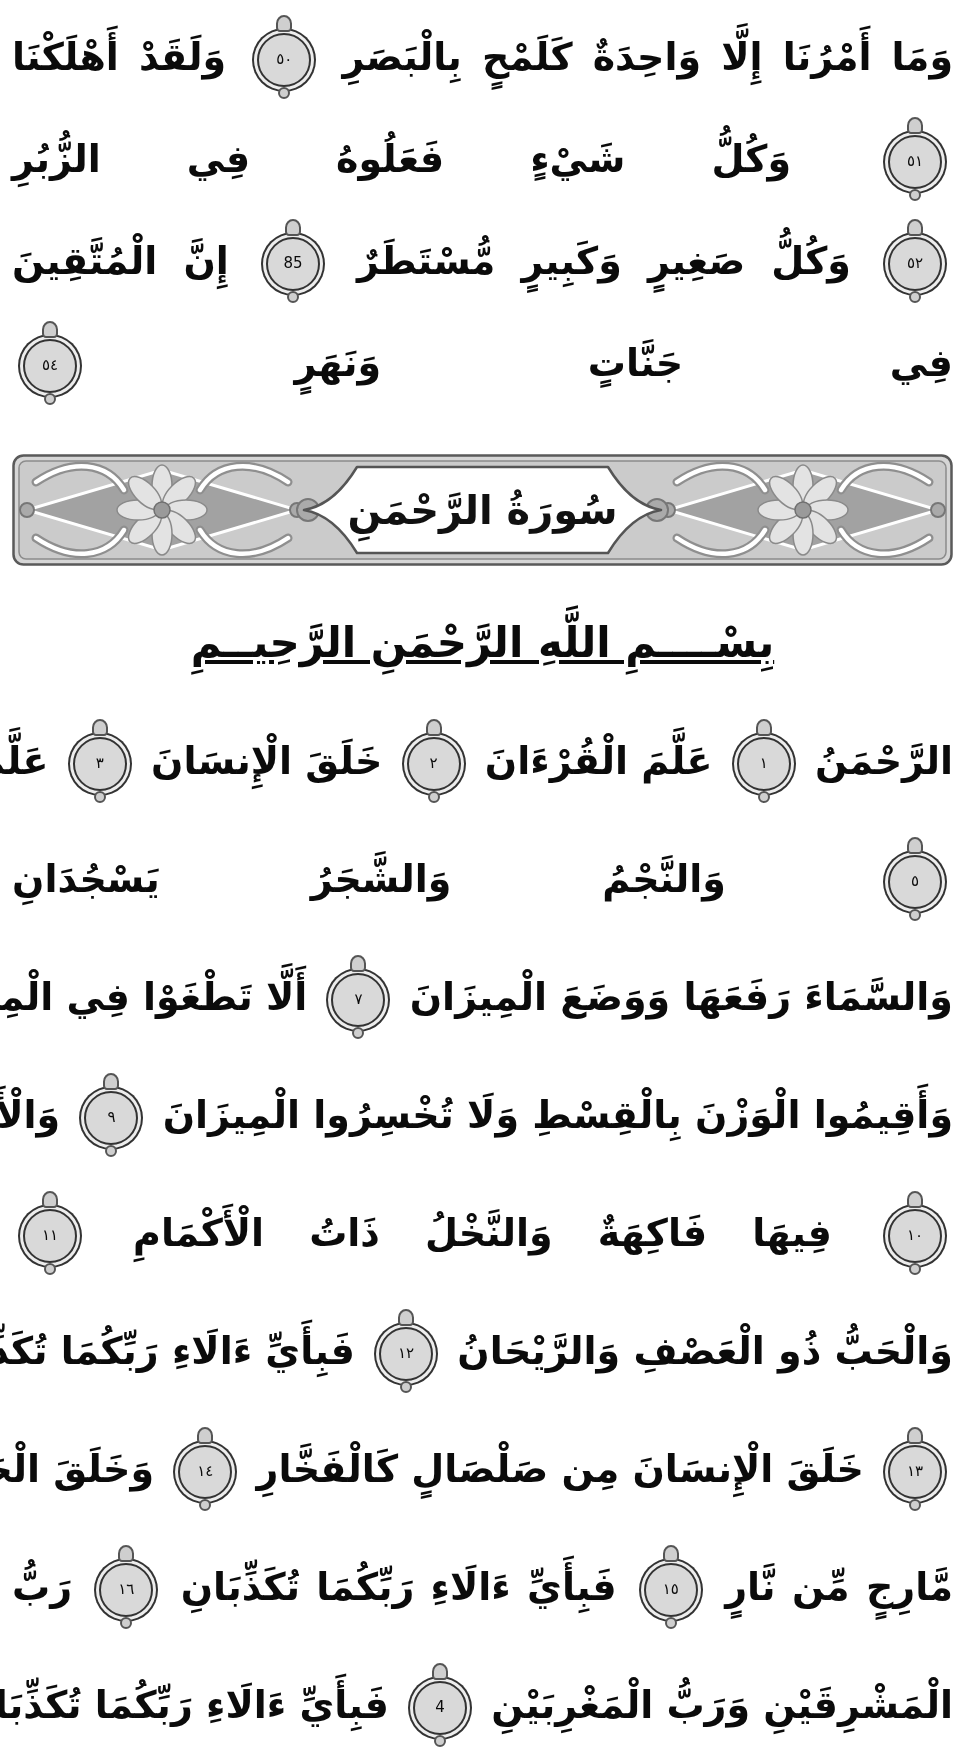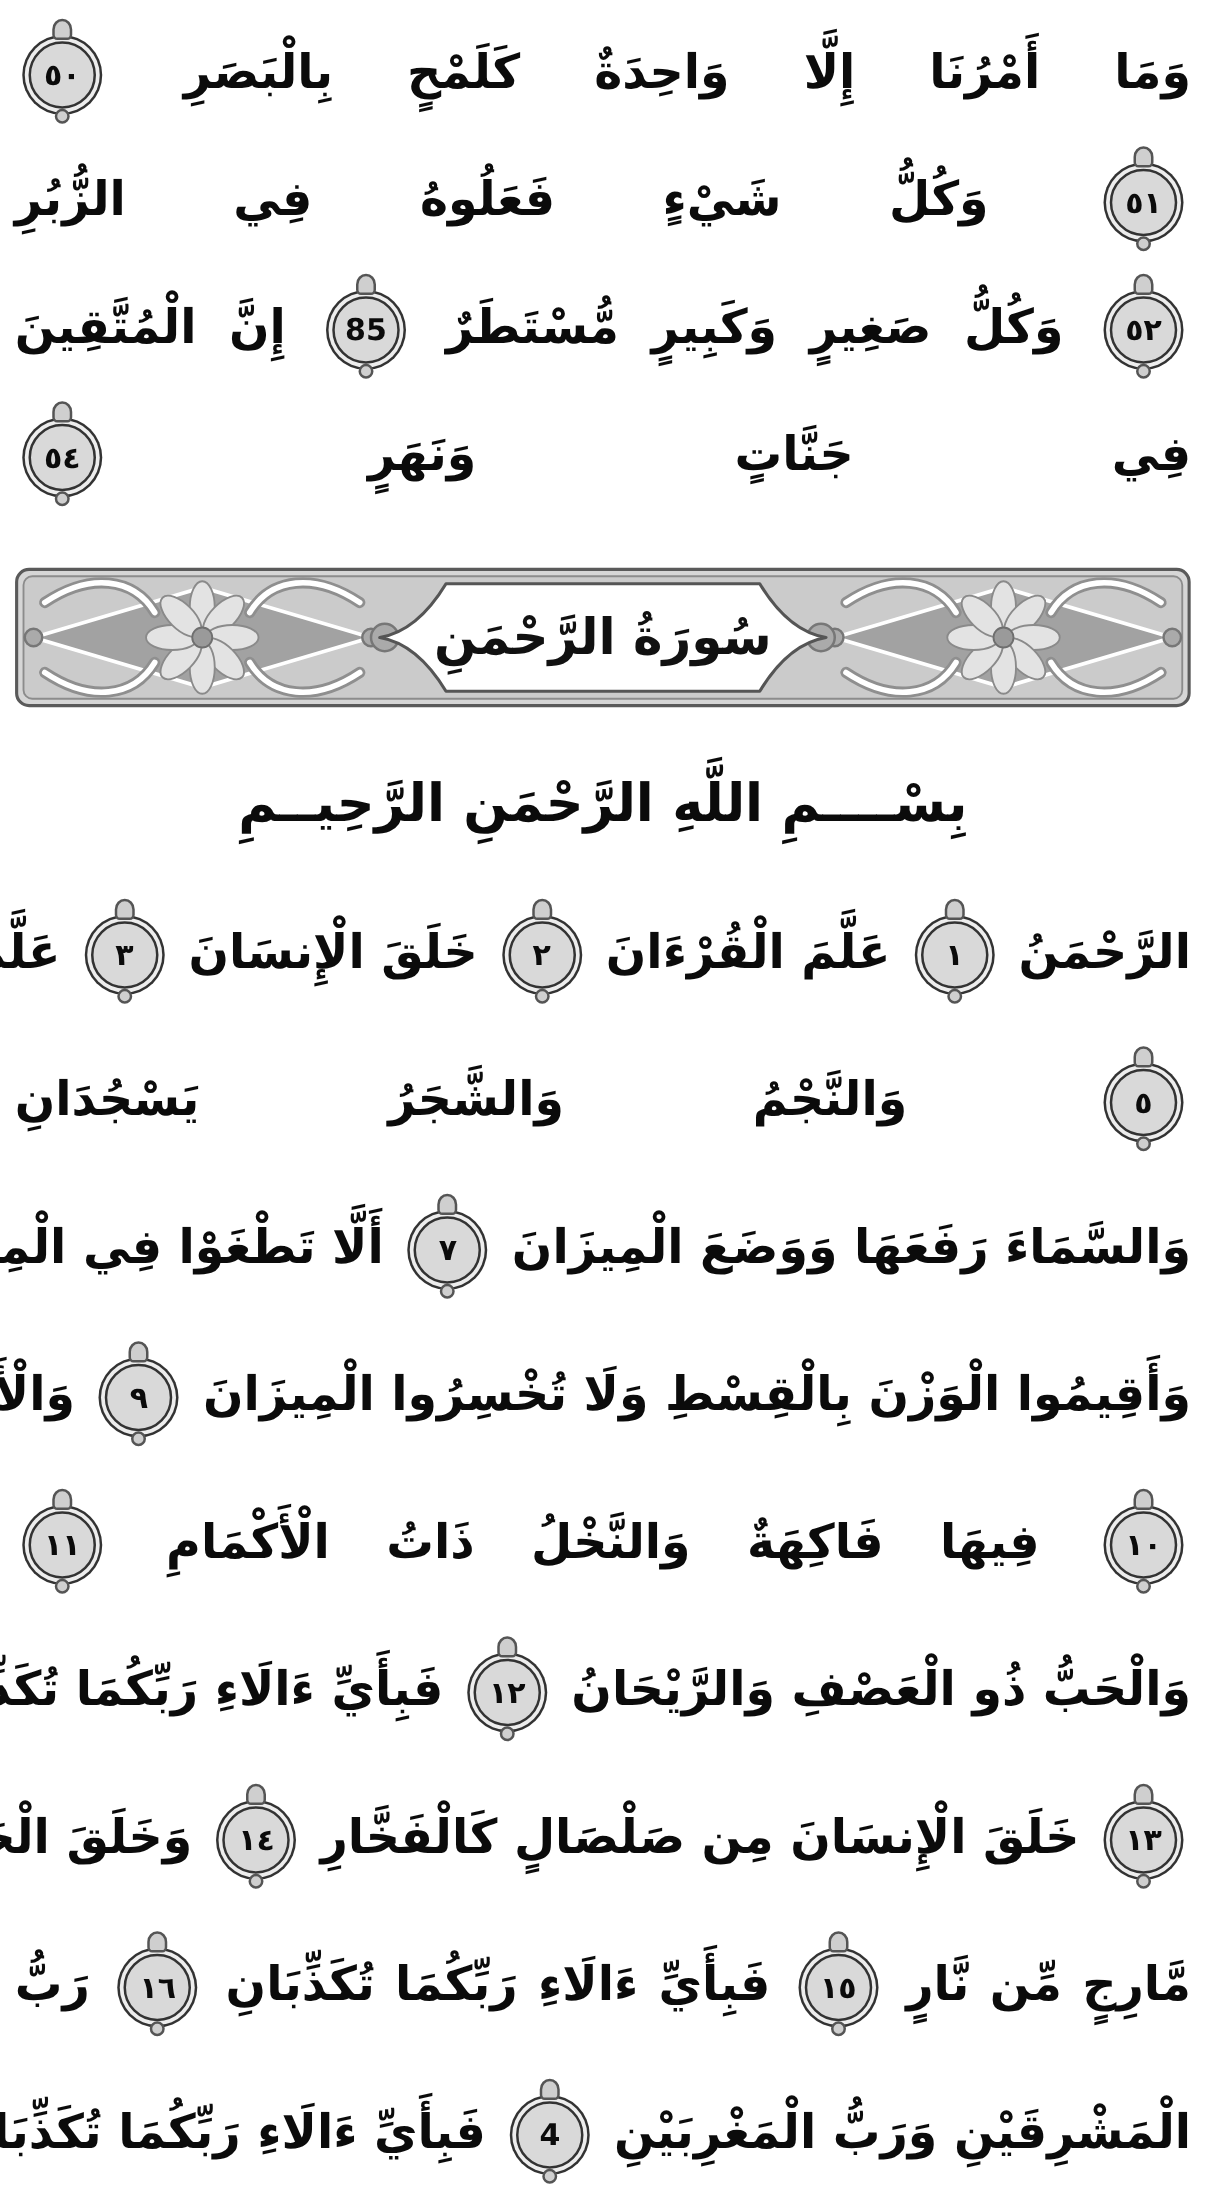--- a/index.html
+++ b/index.html
@@ -66,23 +66,23 @@
     content:"";
     position:absolute;
     bottom:-14px;left:50%;
     transform:translateX(-50%);
     width:8px;height:8px;
     background:#cfcfcf;
     border:2px solid #555;
     border-radius:50%;
   }
   .aya-num{
-    font-size:24px;
+    font-size:15px;
     line-height:1;
-    font-weight:bold;
+    font-weight:normal;
     color:var(--ink);
   }
 
   
   .banner{
     position:relative;
     height:140px;
     margin:26px 0 4px 0;
     border-radius:18px;
   }
@@ -104,31 +104,32 @@
   }
 
   
   .basmala{
     height:118px;line-height:118px;
     text-align:center;
     font-size:42px;
     font-weight:bold;
     color:var(--ink);
     white-space:nowrap;
+    text-decoration:underline;
   }
 </style>
 </head>
 <body>
 
 <main class="page">
 
   <section class="section-qamar">
       <div class="qline"><span class="words">وَمَا أَمْرُنَا إِلَّا وَاحِدَةٌ كَلَمْحٍ بِالْبَصَرِ</span> <span class="aya">
           <span class="aya-num">٥٠</span>
-        </span> </div>
+        </span> <span class="words">وَلَقَدْ أَهْلَكْنَا</span></div>
       <div class="qline"> <span class="aya">
           <span class="aya-num">٥١</span>
         </span> <span class="words">وَكُلُّ شَيْءٍ فَعَلُوهُ فِي الزُّبُرِ</span></div>
       <div class="qline"><span class="aya">
           <span class="aya-num">٥٢</span>
         </span> <span class="words">وَكُلُّ صَغِيرٍ وَكَبِيرٍ مُّسْتَطَرٌ</span> <span class="aya">
           <span class="aya-num">85</span>
         </span> <span class="words">إِنَّ الْمُتَّقِينَ</span></div>
       <div class="qline"><span class="words">فِي جَنَّاتٍ وَنَهَرٍ</span> <span class="aya">
           <span class="aya-num">٥٤</span>

